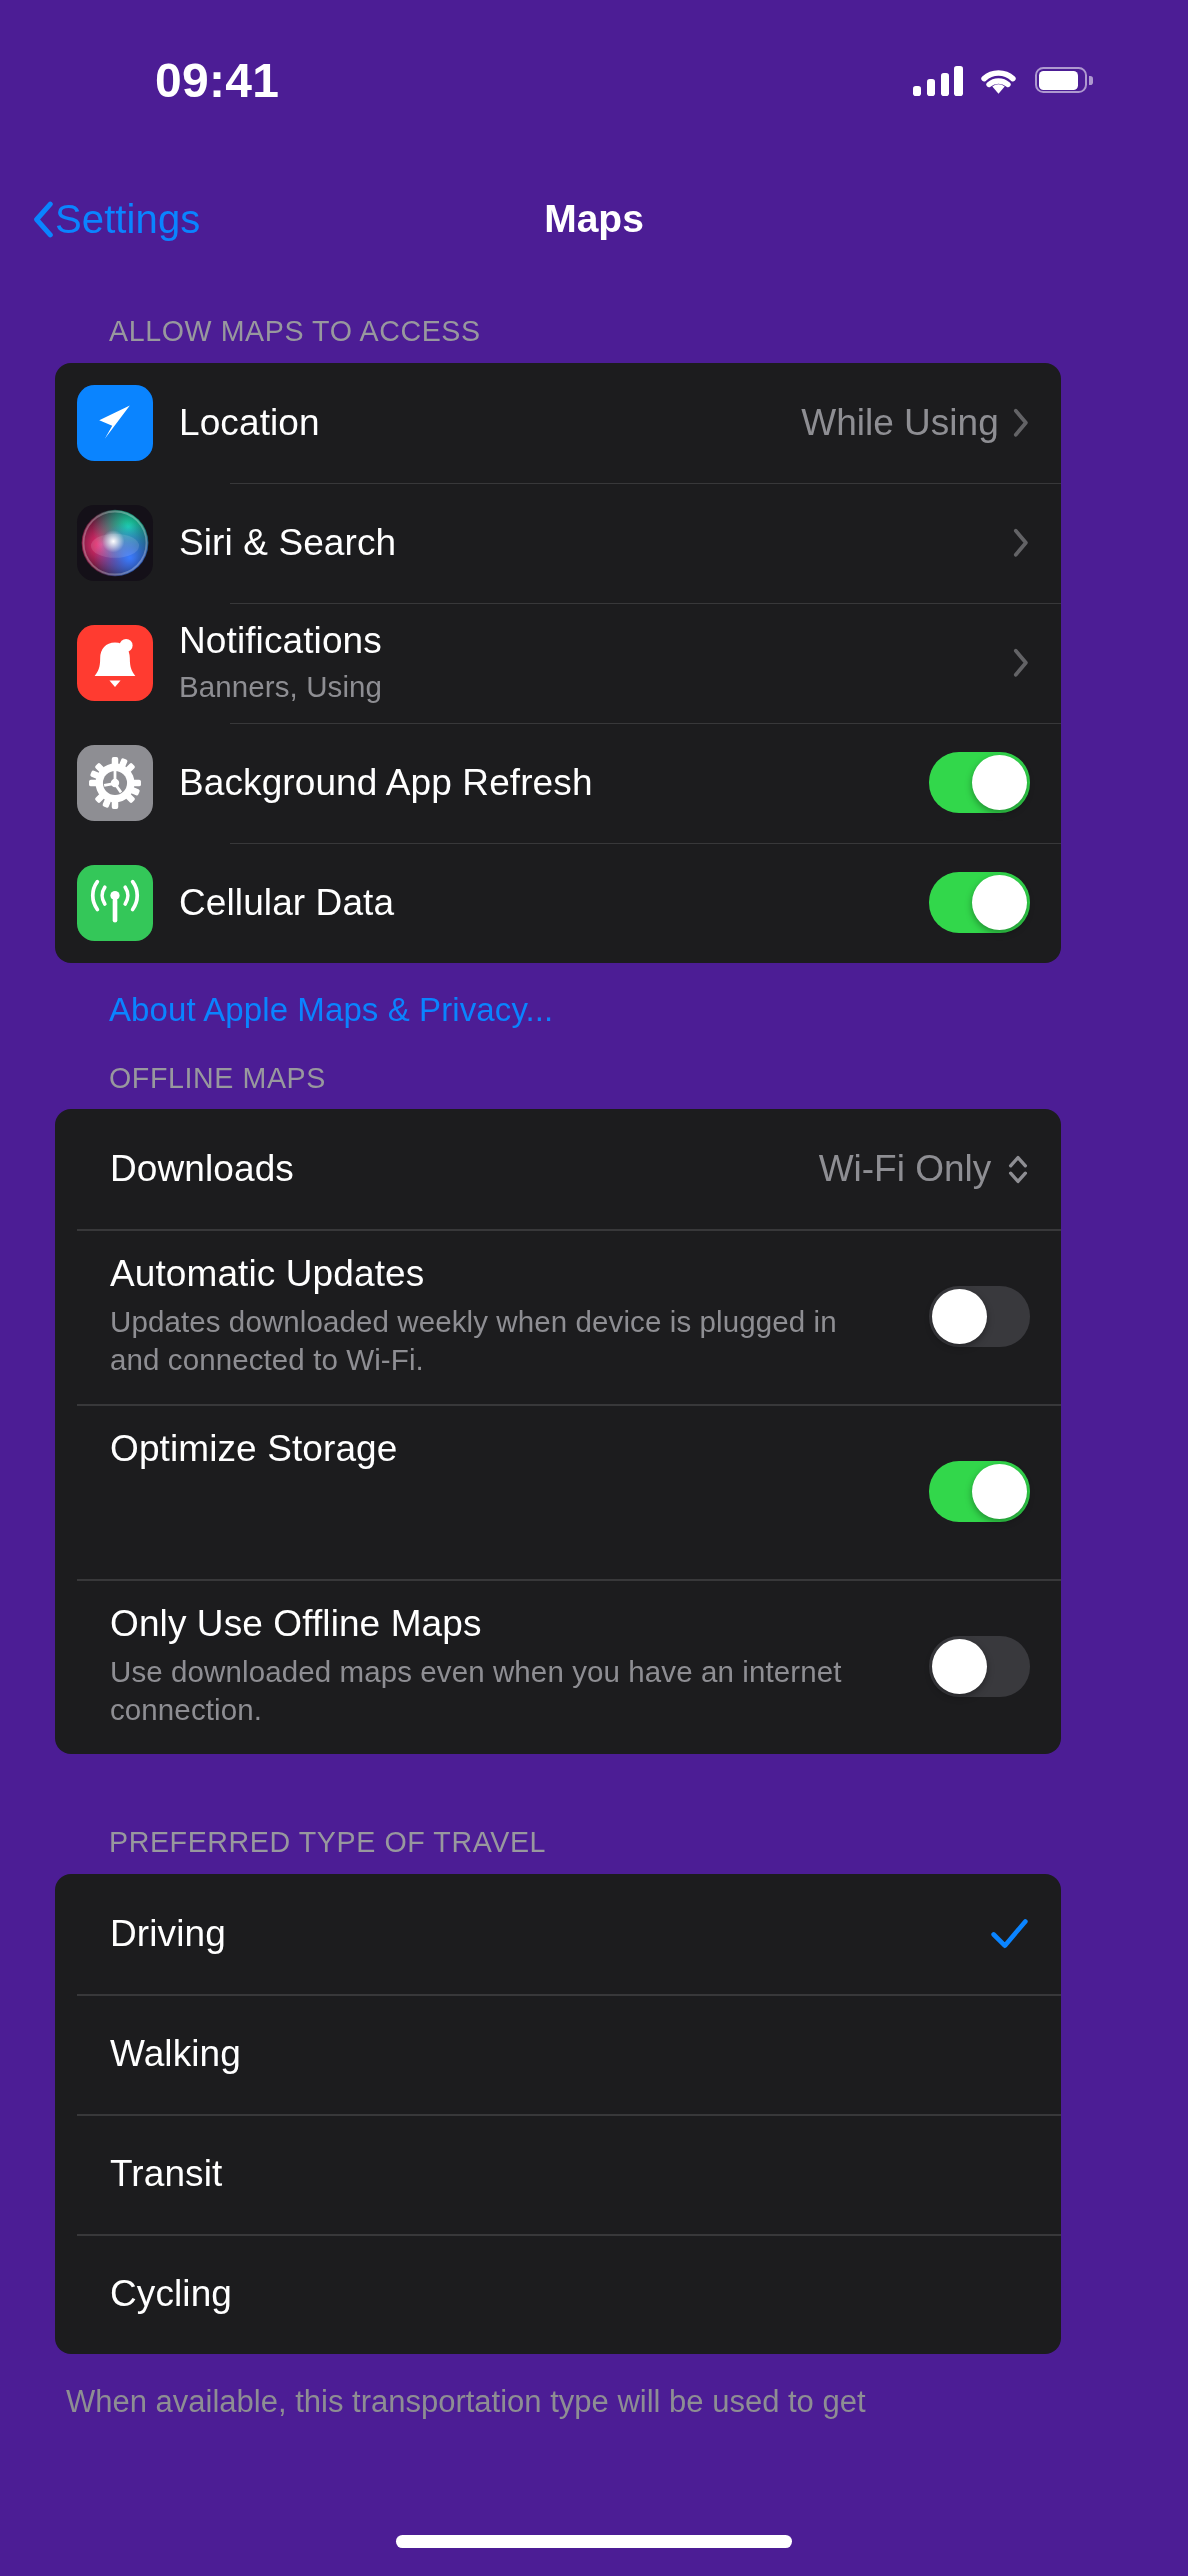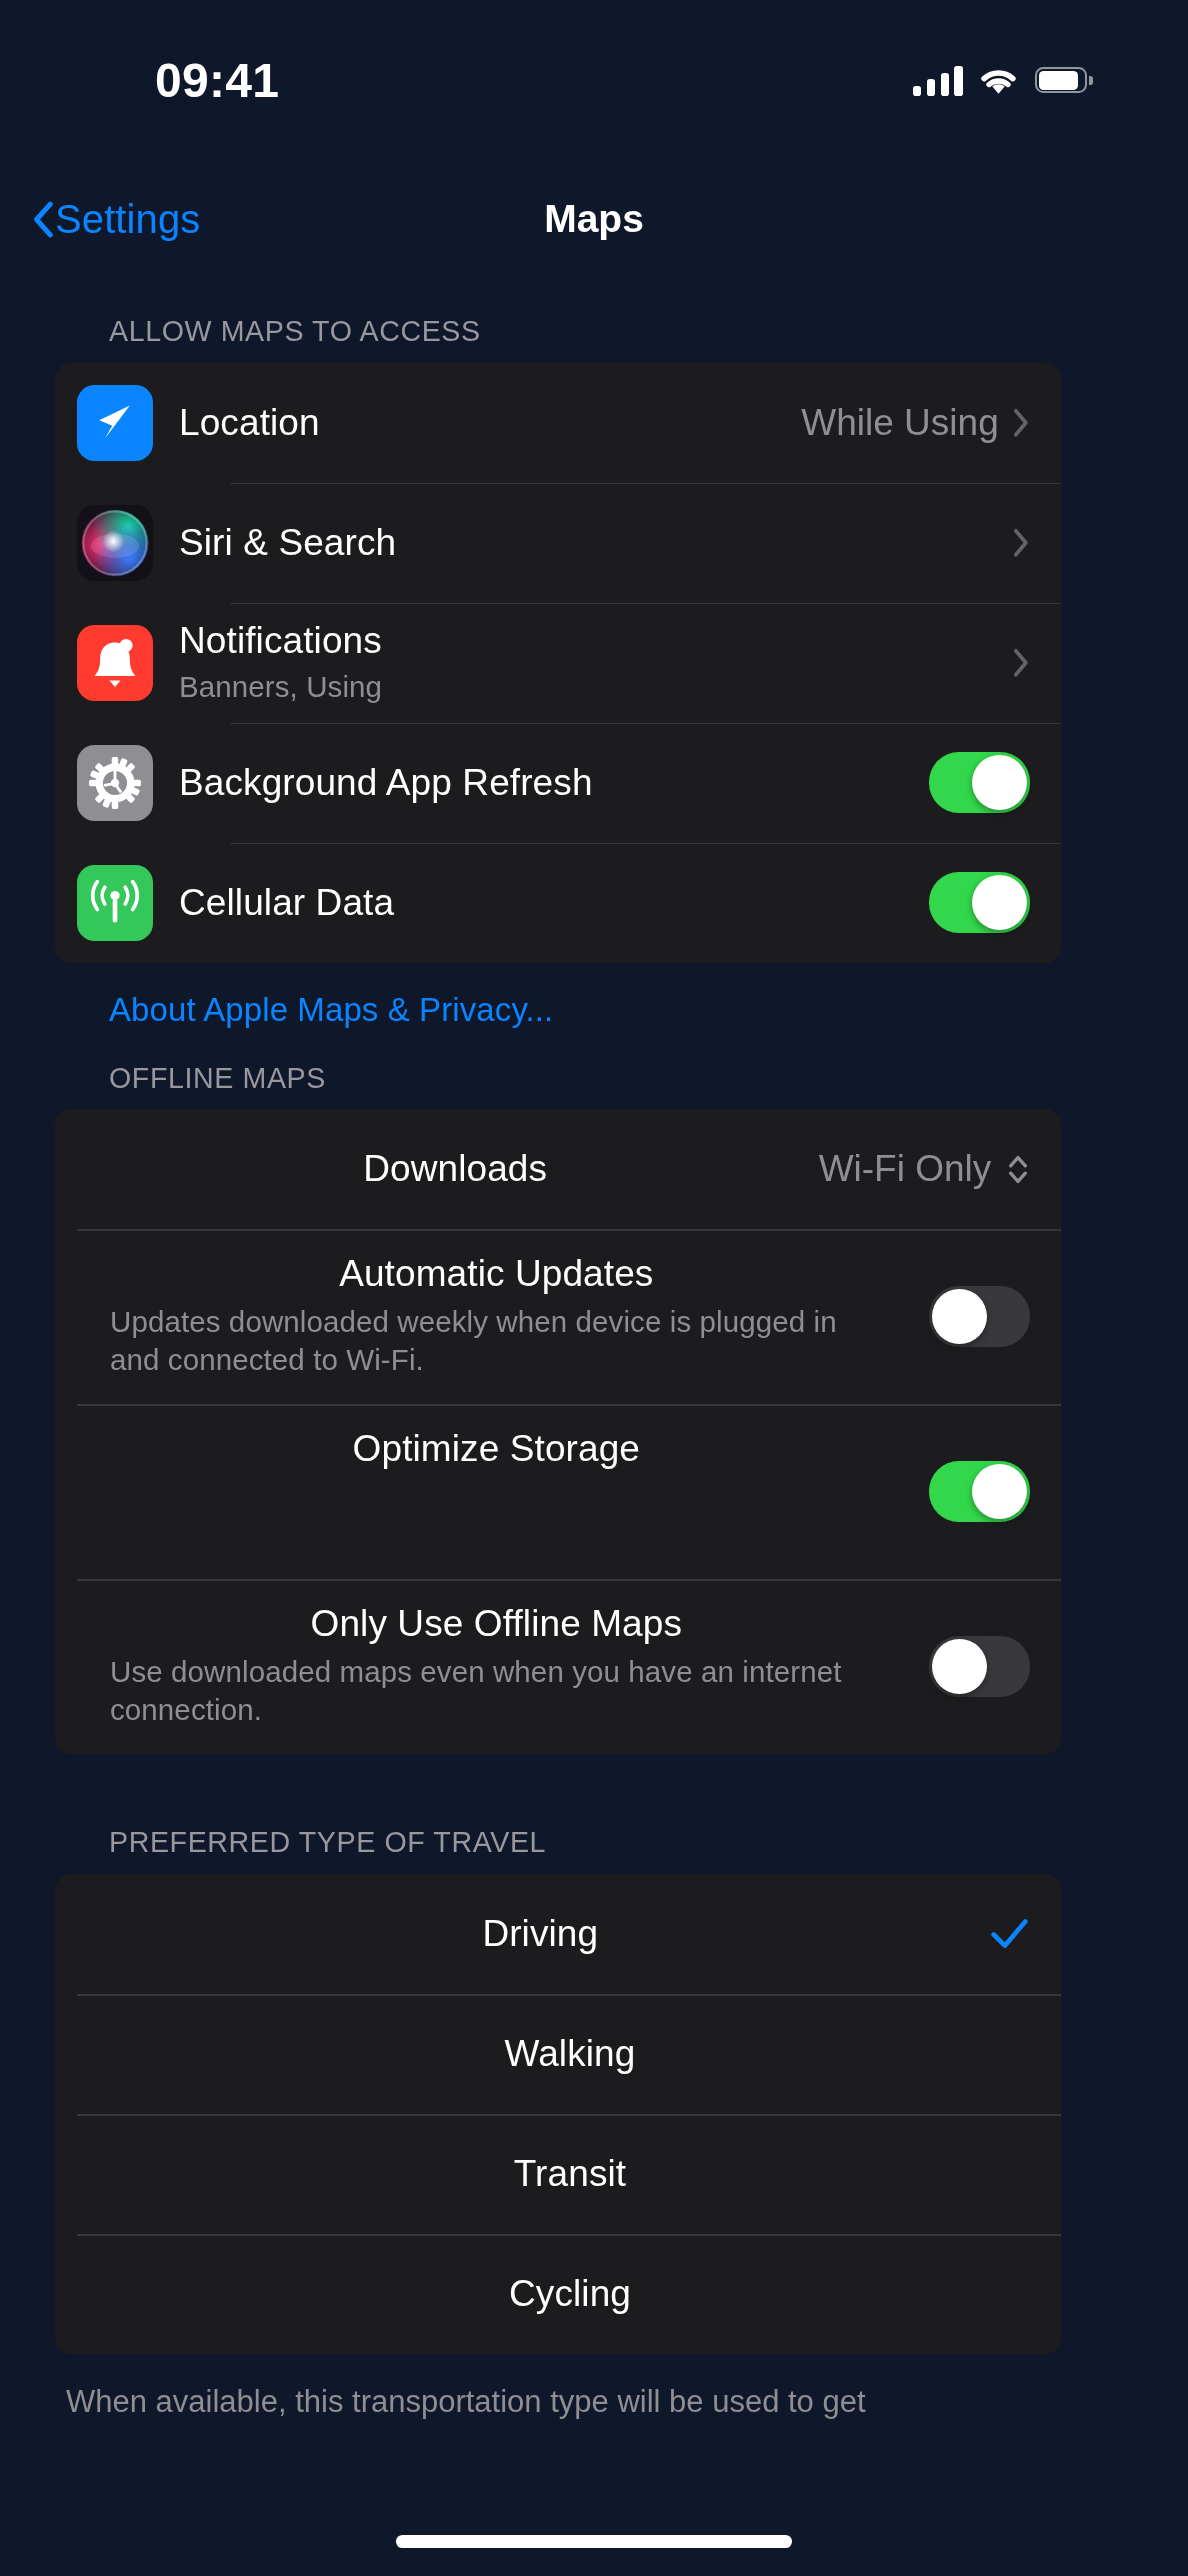--- a/index.html
+++ b/index.html
@@ -3,21 +3,21 @@
 <meta charset="utf-8">
 <style>
   * { margin:0; padding:0; box-sizing:border-box; }
   html, body {
     width:1188px; height:2576px;
     background:#000;
     font-family:"Liberation Sans", sans-serif;
     -webkit-font-smoothing:antialiased;
     overflow:hidden;
   }
-  .screen { position:relative; width:1188px; height:2576px; background:#0f172a; }
+  .screen { position:relative; width:1188px; height:2576px; background:#4c1d95; }
 
   
   .statusbar { position:absolute; top:0; left:0; width:1188px; height:138px; }
   .sb-time {
     position:absolute; left:155px; top:53px;
     font-size:48px; font-weight:700; color:#fff; letter-spacing:0.3px;
   }
   .sb-right { position:absolute; right:101px; top:57px; display:flex; align-items:flex-end; gap:15.7px; height:39px; }
   .sig { display:flex; align-items:flex-end; gap:5.5px; height:31px; }
   .sig i { display:block; width:8.3px; background:#fff; border-radius:2.8px; }
@@ -77,21 +77,21 @@
   }
   .row-body { flex:1 1 auto; min-width:0; display:flex; flex-direction:column; gap:5.5px; }
   .row-title { font-size:37px; color:#fff; letter-spacing:0.1px; }
   .row-sub { font-size:29.5px; color:#8e8e93; line-height:1.28; letter-spacing:0.1px; }
   .row-right { display:flex; align-items:center; gap:14.7px; flex:0 0 auto; margin-left:18.4px; }
   .row-value { font-size:37px; color:#8e8e93; }
   .chev { width:16.6px; height:29.5px; position:relative; flex:0 0 16.6px; }
   .updown { width:24px; height:35px; position:relative; flex:0 0 24px; }
 
   .plain-row { padding-left:55px; }
-  .plain-row .row-body { gap:7.4px;align-items:center; }
+  .plain-row .row-body { gap:7.4px; }
 
   .toggle {
     position:relative; width:101px; height:61px; border-radius:30px;
     background:#39393d; flex:0 0 101px; cursor:pointer;
     transition:background .15s;
   }
   .toggle.on { background:#32d74b; }
   .toggle .knob {
     position:absolute; top:2.8px; left:2.8px; width:55px; height:55px;
     border-radius:50%; background:#fff;

